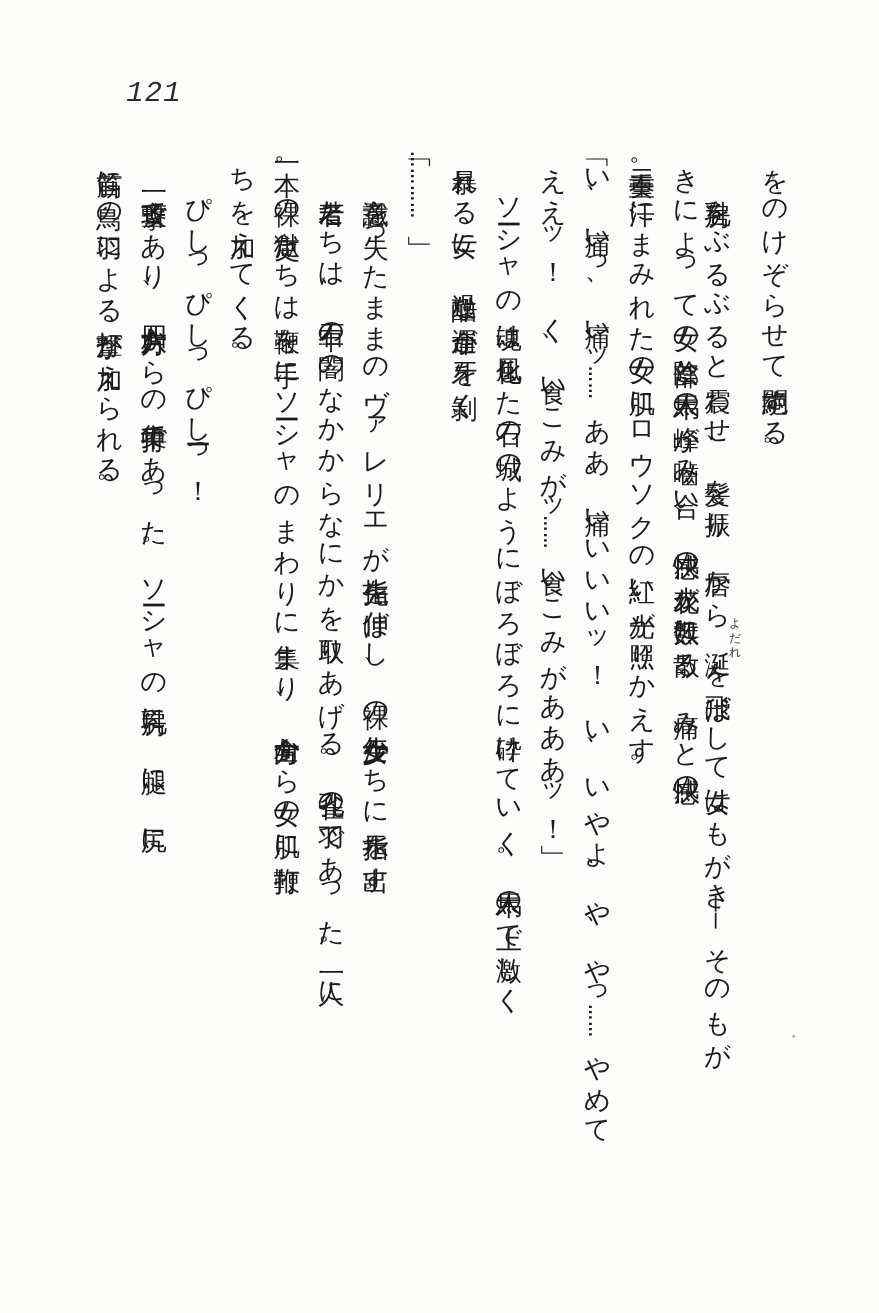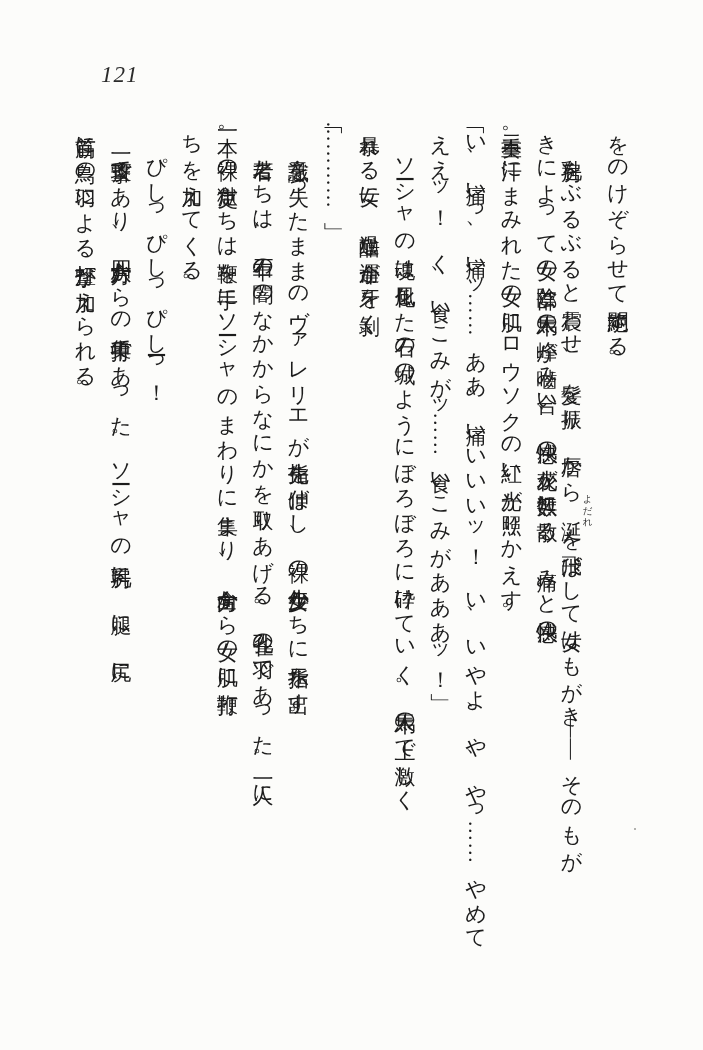--- a/index.html
+++ b/index.html
@@ -6,20 +6,21 @@
   html, body {
     width:703px; height:1050px;
     font-family:"Liberation Serif","DejaVu Serif",serif;
   }
   body { background:var(--bg,#fcfcfa); overflow:hidden; }
   .page {
     position:relative;
     width:690px; height:1050px;
     background:var(--bg,#fcfcfa);
     color:var(--ink,#1c1c1c);
+    font-family:Liberation Mono, monospace;
   }
   .page-number {
     position:absolute;
     top:62px; left:101px;
     font-style:italic;
     font-size:23px;
     letter-spacing:1px;
     color:#2b2b2b;
   }
   .text-block {

